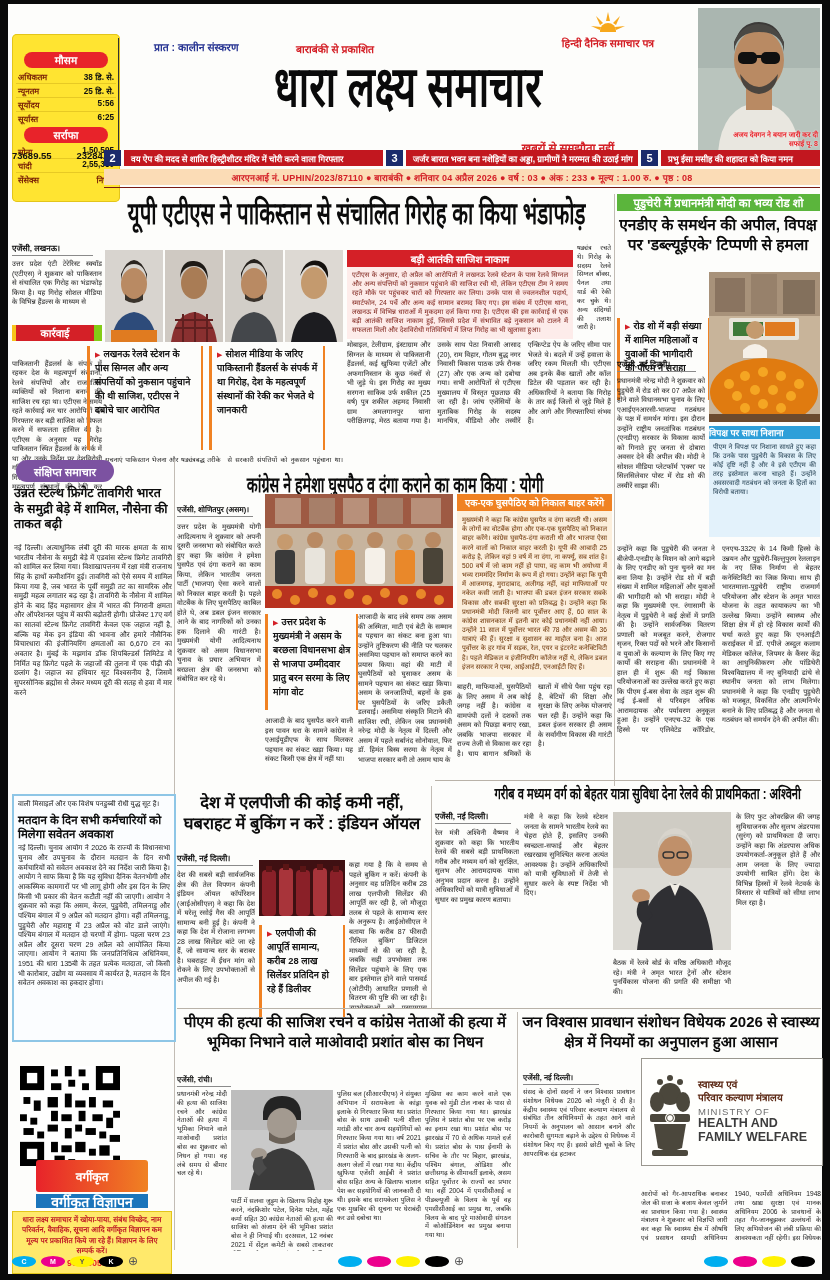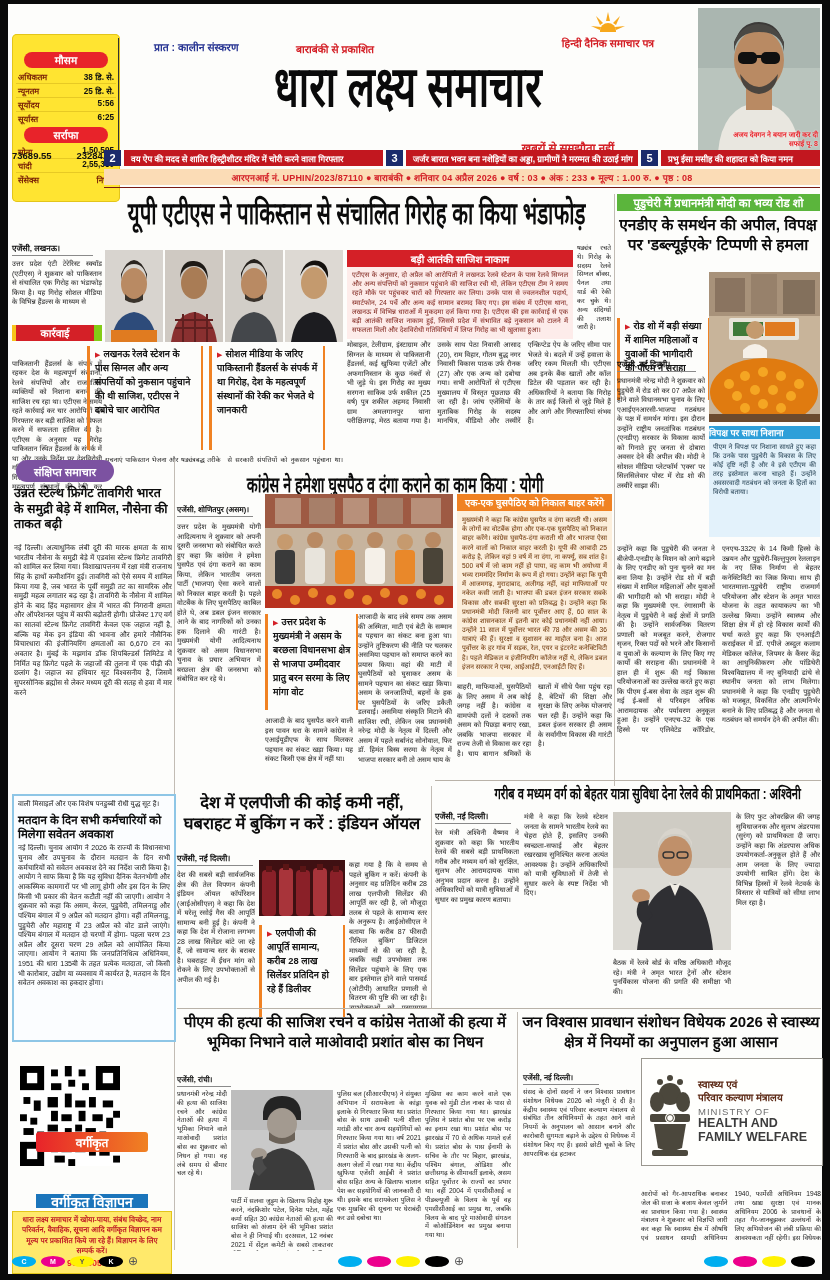--- a/index.html
+++ b/index.html
@@ -302,21 +302,21 @@
           <rect x="12" y="23" width="3" height="2"></rect>
           <rect x="16" y="22" width="3" height="3"></rect>
         <rect x="20" y="24" width="2" height="2"></rect>
           <rect x="23" y="23" width="3" height="3"></rect>
           <rect x="27" y="26" width="2" height="2"></rect>
         <rect x="10" y="26" width="3" height="2"></rect>
           <rect x="14" y="27" width="2" height="2"></rect>
       </g>
     </svg>
   </div>
-  <div class="abs cb1" style="left:28px;top:1128px;width:112px;height:20px;text-align:right;">वर्गीकृत</div>
+  <div class="abs cb1" style="left:28px;top:1156px;width:112px;height:32px;text-align:right;">वर्गीकृत</div>
   <div class="abs cb2" style="left:28px;top:1190px;width:112px;height:14px;">वर्गीकृत विज्ञापन</div>
   <div class="abs adbox" style="left:4px;top:1207px;width:146px;">
     <div>धारा लक्ष्य समाचार में खोया-पाया, संबंध विच्छेद, नाम परिवर्तन, वैवाहिक, सूचना आदि वर्गीकृत विज्ञापन कम मूल्य पर प्रकाशित किये जा रहे हैं। विज्ञापन के लिए सम्पर्क करें।</div>
     <div class="phone">9044505020</div>
   </div>
 
   <div class="abs" style="left:169px;top:466px;width:436px;text-align:center;overflow:hidden;">
     <span class="fit hl" style="font-size:21px;line-height:1.45;transform:scaleX(0.68);">कांग्रेस ने हमेशा घुसपैठ व दंगा कराने का काम किया : योगी</span>
   </div>
   <div class="abs" style="left:169px;top:500px;width:84px;">

